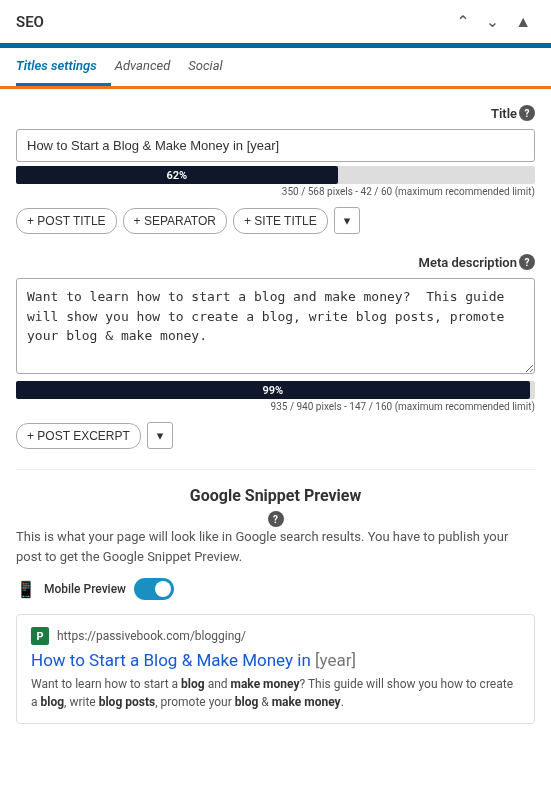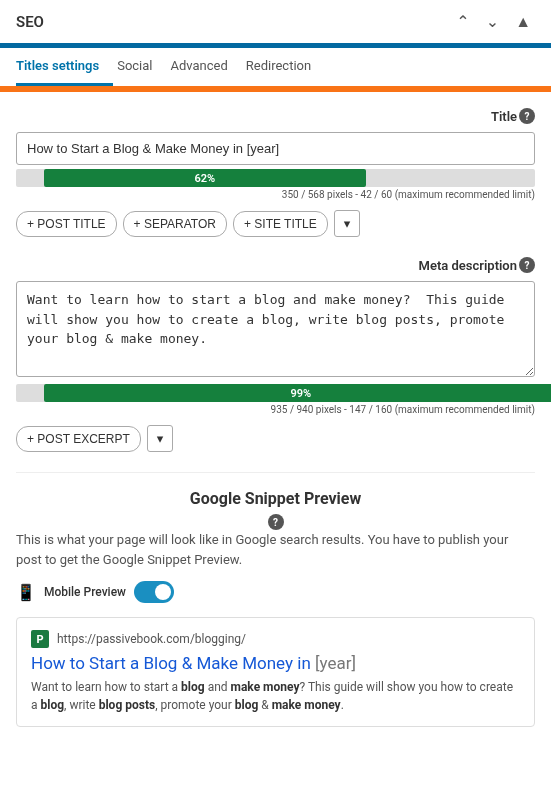--- a/index.html
+++ b/index.html
@@ -35,22 +35,23 @@
       border: none;
       cursor: pointer;
       color: #555;
       font-size: 16px;
       padding: 2px 4px;
     }
 
     
     .tabs {
       display: flex;
-      border-bottom: 6px solid #f97316;
+      border-bottom: 3px solid #f97316;
       padding: 0 16px;
+      font-style: italic;
     }
     .tab {
       padding: 10px 14px 10px 0;
       margin-right: 4px;
       cursor: pointer;
       font-size: 13px;
       color: #555;
       border-bottom: 3px solid transparent;
       text-decoration: none;
     }
@@ -123,21 +124,21 @@
       height: 18px;
       position: relative;
     }
     .progress-bar {
       height: 100%;
       border-radius: 2px;
       display: flex;
       align-items: center;
       justify-content: center;
     }
-    .progress-bar.blue { background: #15803d; margin-left: 28px; }
+    .progress-bar.blue { background: #0f172a; }
     .progress-label {
       color: #fff;
       font-size: 11px;
       font-weight: 600;
     }
     .progress-info {
       font-size: 10px;
       color: #555;
       text-align: right;
       margin-top: 2px;
@@ -294,23 +295,22 @@
   <span class="header-title">SEO</span>
   <div class="header-icons">
     <button class="header-icon-btn">⌃</button>
     <button class="header-icon-btn">⌄</button>
     <button class="header-icon-btn">▲</button>
   </div>
 </div>
 
 <div class="tabs">
   <a class="tab active">Titles settings</a>
+  <a class="tab">Advanced</a>
   <a class="tab">Social</a>
-  <a class="tab">Advanced</a>
-  <a class="tab">Redirection</a>
 </div>
 
 <div class="content">
 
   <div class="section">
     <div class="field-label">
       <span>Title</span>
       <span class="help-icon">?</span>
     </div>
     <input class="text-input" type="text" value="How to Start a Blog &amp; Make Money in [year]" style="">

